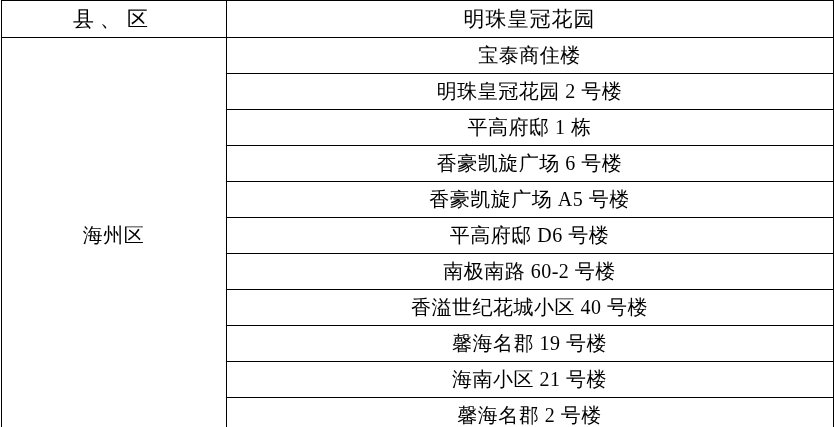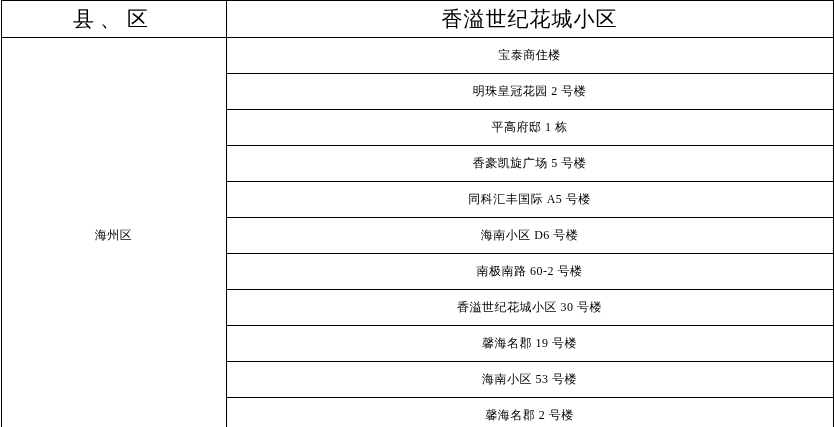--- a/index.html
+++ b/index.html
@@ -46,72 +46,72 @@
   }
   .head-row th.district-head {
     letter-spacing: 6px;
   }
   .district-cell {
     font-size: 21px;
     letter-spacing: 1px;
   }
   .item-row td {
     height: 35px;
-    font-size: 12px;
+    font-size: 20px;
     letter-spacing: 0.5px;
     line-height: 35px;
     white-space: nowrap;
     margin-top: 41px;
   }
 </style>
 </head>
 <body>
 
 <div class="sheet">
   <table class="risk-table">
     <colgroup>
       <col class="col-district">
       <col class="col-list">
     </colgroup>
     <thead>
       <tr class="head-row">
         <th class="district-head">县、区</th>
-        <th>香溢世纪花城小区</th>
+        <th>明珠皇冠花园</th>
       </tr>
     </thead>
     <tbody>
       <tr class="item-row">
         <td class="district-cell" rowspan="11">海州区</td>
         <td>宝泰商住楼</td>
       </tr>
       <tr class="item-row">
         <td>明珠皇冠花园 2 号楼</td>
       </tr>
       <tr class="item-row">
         <td>平高府邸 1 栋</td>
       </tr>
       <tr class="item-row">
-        <td>香豪凯旋广场 5 号楼</td>
+        <td>香豪凯旋广场 6 号楼</td>
       </tr>
       <tr class="item-row">
-        <td>同科汇丰国际 A5 号楼</td>
+        <td>香豪凯旋广场 A5 号楼</td>
       </tr>
       <tr class="item-row">
-        <td>海南小区 D6 号楼</td>
+        <td>平高府邸 D6 号楼</td>
       </tr>
       <tr class="item-row">
         <td>南极南路 60-2 号楼</td>
       </tr>
       <tr class="item-row">
-        <td>香溢世纪花城小区 30 号楼</td>
+        <td>香溢世纪花城小区 40 号楼</td>
       </tr>
       <tr class="item-row">
         <td>馨海名郡 19 号楼</td>
       </tr>
       <tr class="item-row">
-        <td>海南小区 53 号楼</td>
+        <td>海南小区 21 号楼</td>
       </tr>
       <tr class="item-row">
         <td>馨海名郡 2 号楼</td>
       </tr>
     </tbody>
   </table>
 </div>
 
 </body></html>

